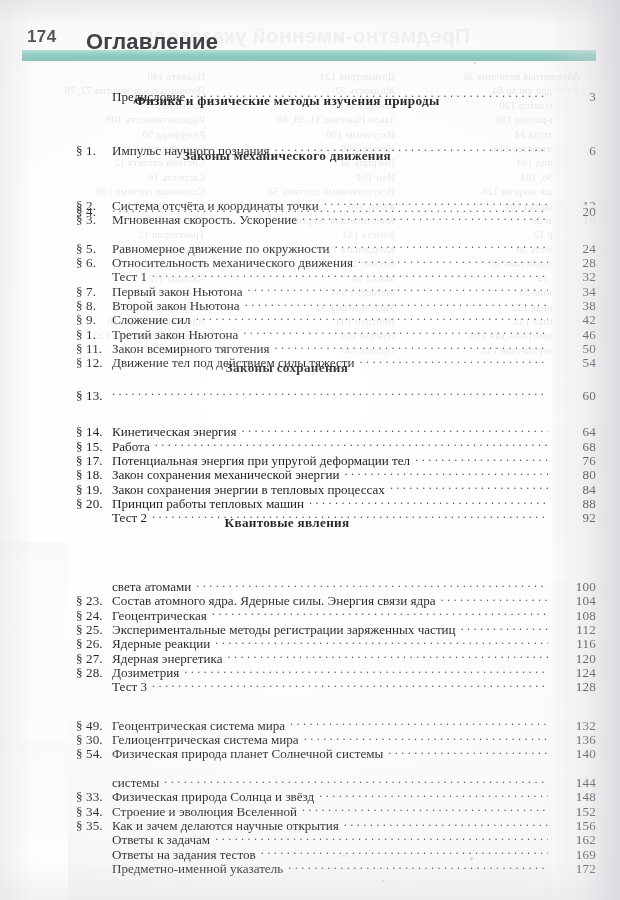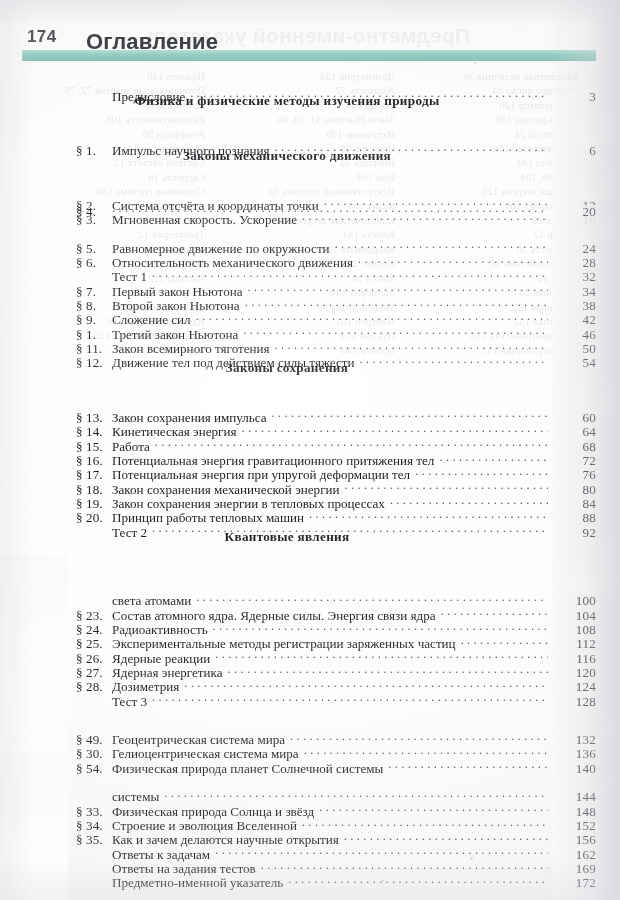--- a/index.html
+++ b/index.html
@@ -370,41 +370,34 @@
         <span class="num">§ 12.</span>
         <span class="title">Движение тел под действием силы тяжести</span>
         <span class="leader"></span>
         <span class="page">54</span>
       </div>
       <div class="gap-before"></div>
       <div class="sec-head fade-3">Законы сохранения</div>
       <div class="gap-after"></div>
       <div class="row fade-1">
         <span class="num">§ 13.</span>
-        <span class="title">Закон сохранения импульса</span>
         <span class="leader"></span>
         <span class="page">60</span>
       </div>
       <div class="row fade-1">
         <span class="num">§ 14.</span>
         <span class="title">Кинетическая энергия</span>
         <span class="leader"></span>
         <span class="page">64</span>
       </div>
       <div class="row fade-1">
         <span class="num">§ 15.</span>
         <span class="title">Работа</span>
         <span class="leader"></span>
         <span class="page">68</span>
-      </div>
-      <div class="row fade-1">
-        <span class="num">§ 16.</span>
-        <span class="title">Потенциальная энергия гравитационного притяжения тел</span>
-        <span class="leader"></span>
-        <span class="page">72</span>
       </div>
       <div class="row fade-1">
         <span class="num">§ 17.</span>
         <span class="title">Потенциальная энергия при упругой деформации тел</span>
         <span class="leader"></span>
         <span class="page">76</span>
       </div>
       <div class="row fade-1">
         <span class="num">§ 18.</span>
         <span class="title">Закон сохранения механической энергии</span>
@@ -442,21 +435,21 @@
         <span class="page">100</span>
       </div>
       <div class="row fade-2">
         <span class="num">§ 23.</span>
         <span class="title">Состав атомного ядра. Ядерные силы. Энергия связи ядра</span>
         <span class="leader"></span>
         <span class="page">104</span>
       </div>
       <div class="row fade-2">
         <span class="num">§ 24.</span>
-        <span class="title">Радиоактивность</span>
+        <span class="title">Геоцентрическая</span>
         <span class="leader"></span>
         <span class="page">108</span>
       </div>
       <div class="row fade-2">
         <span class="num">§ 25.</span>
         <span class="title">Экспериментальные методы регистрации заряженных частиц</span>
         <span class="leader"></span>
         <span class="page">112</span>
       </div>
       <div class="row fade-2">

